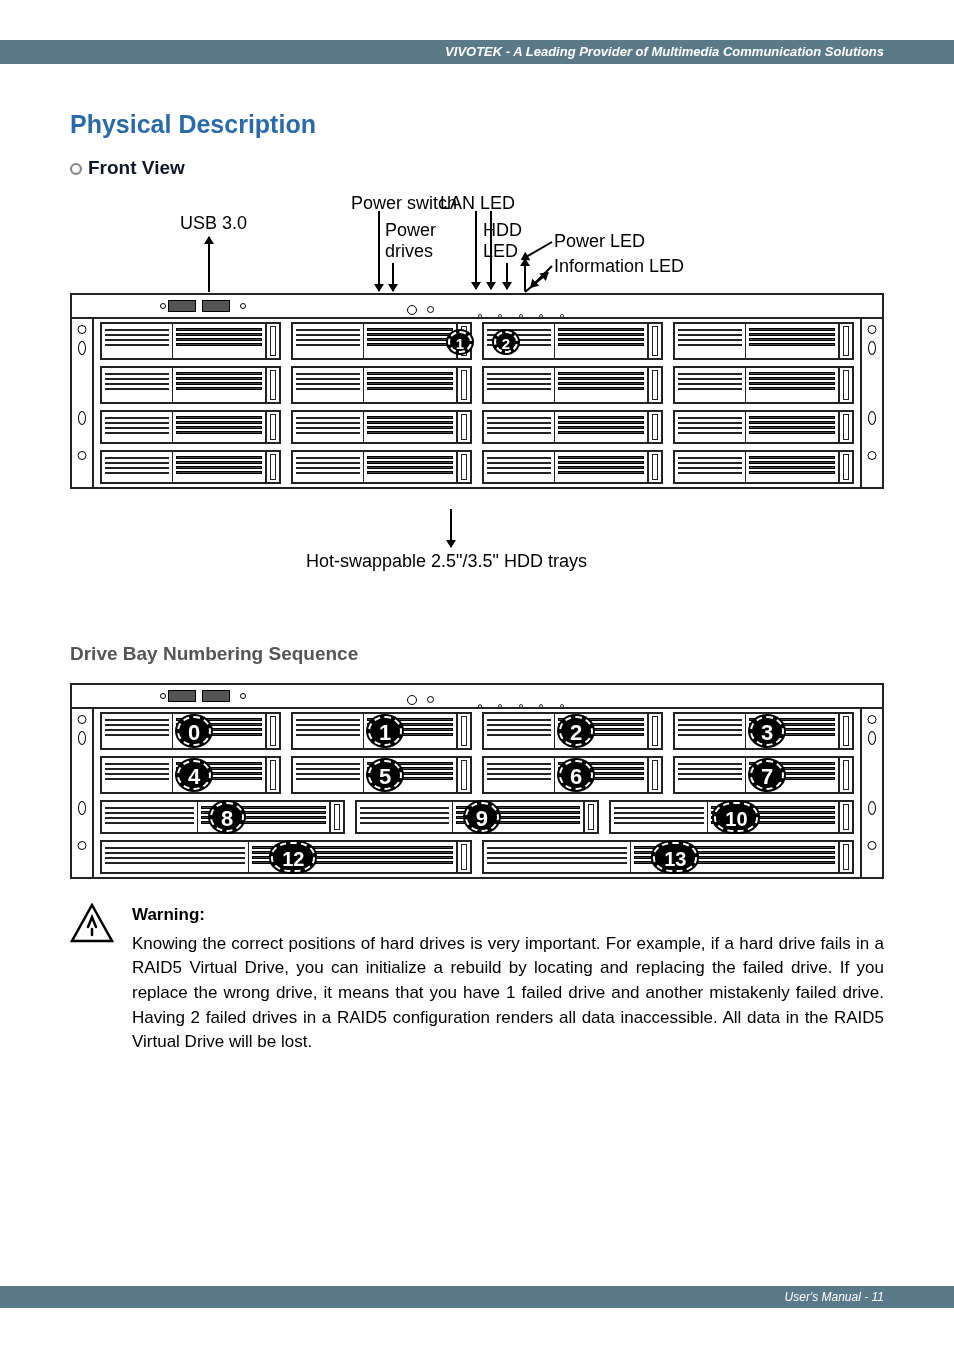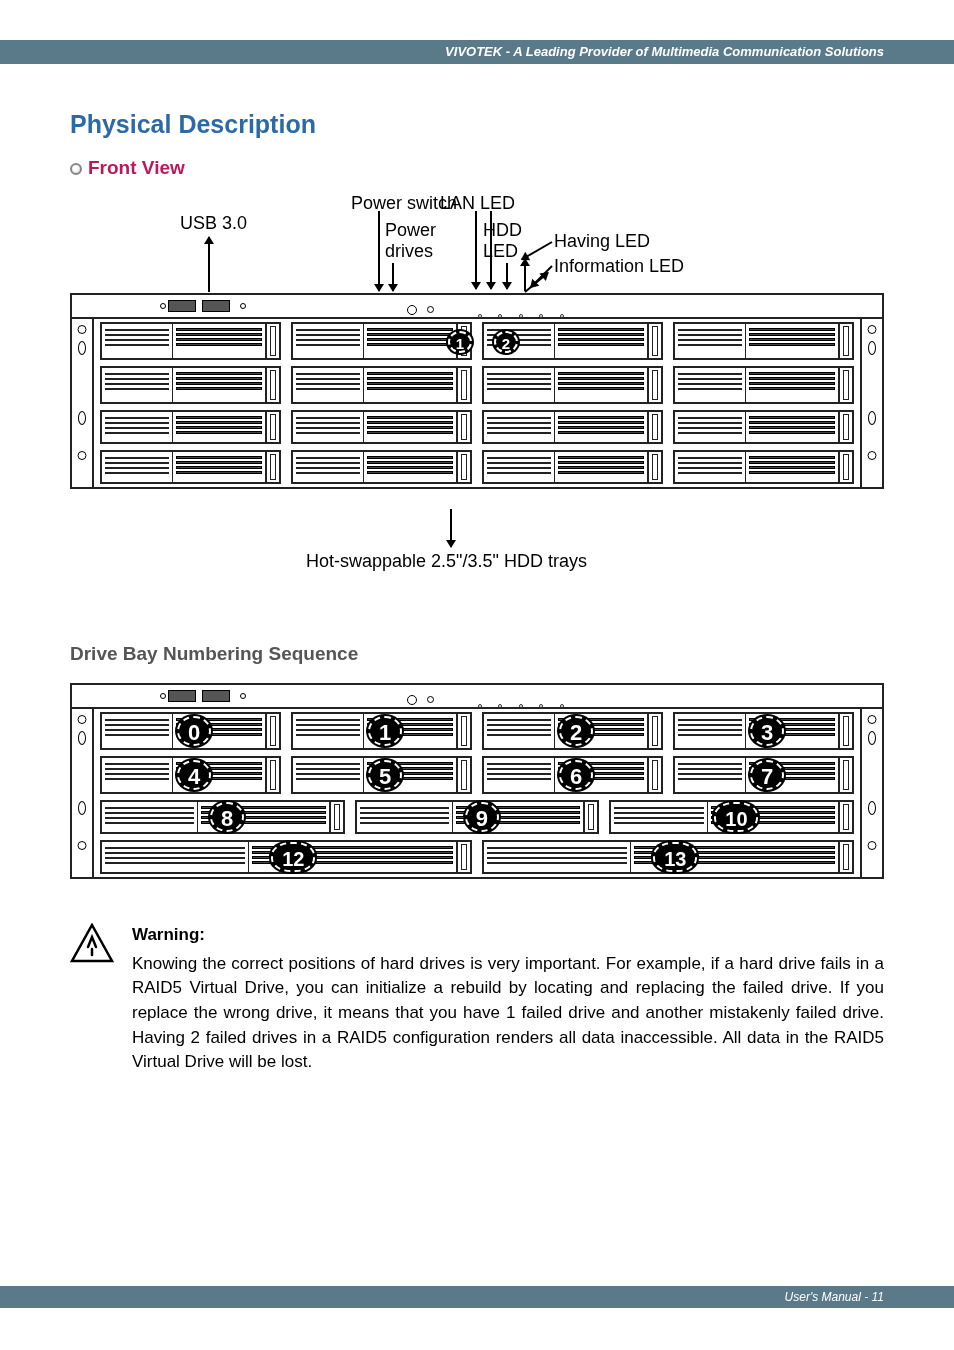--- a/index.html
+++ b/index.html
@@ -32,21 +32,21 @@
     left: 70px;
     right: 70px;
   }
   h1 {
     color: #2b6aa8;
     font-size: 25px;
     font-weight: bold;
     margin-bottom: 18px;
   }
   .section-label {
-    color: #be185d;
+    color: #0f172a;
     font-size: 19px;
     font-weight: bold;
     margin-bottom: 14px;
   }
   .bullet-circle {
     display: inline-block;
     width: 12px; height: 12px;
     border: 2px solid #888;
     border-radius: 50%;
     margin-right: 6px;
@@ -266,21 +266,21 @@
   }
   h3.sub {
     font-size: 19px;
     font-weight: bold;
     color: #555;
     margin: 30px 0 18px;
   }
   .warning-block {
     display: flex;
     gap: 18px;
-    margin-top: 44px;
+    margin-top: 24px;
   }
   .warn-icon {
     flex-shrink: 0;
     width: 44px; height: 40px;
     position: relative;
   }
   .warn-text {
     flex: 1;
     font-size: 17px;
     line-height: 1.45;
@@ -316,21 +316,21 @@
 
   <div class="front-diagram">
 
     <div class="label" style="left:110px; top:20px;">USB 3.0</div>
     <div class="label" style="left:237px; top:0px;margin-left:44px;">Power switch</div>
     <div class="label" style="left:315px; top:27px;">Power</div>
     <div class="label" style="left:315px; top:48px;">drives</div>
     <div class="label" style="left:370px; top:0px;">LAN LED</div>
     <div class="label" style="left:413px; top:27px;">HDD</div>
     <div class="label" style="left:413px; top:48px;">LED</div>
-    <div class="label" style="left:484px; top:38px;">Having LED</div>
+    <div class="label" style="left:484px; top:38px;">Power LED</div>
     <div class="label" style="left:484px; top:63px;">Information LED</div>
 
     <div class="arrow-v up" style="left:138px; top:44px; height:55px;"></div>
     <div class="arrow-v" style="left:308px; top:18px; height:80px;"></div>
     <div class="arrow-v" style="left:322px; top:70px; height:28px;"></div>
     <div class="arrow-v" style="left:405px; top:18px; height:78px;"></div>
     <div class="arrow-v" style="left:420px; top:18px; height:78px;"></div>
     <div class="arrow-v" style="left:436px; top:70px; height:26px;"></div>
     <div class="arrow-v up" style="left:454px; top:66px; height:32px;"></div>
     <div class="arrow-diag" style="left:455px; top:98px; width:30px; transform:rotate(-40deg);"></div>

